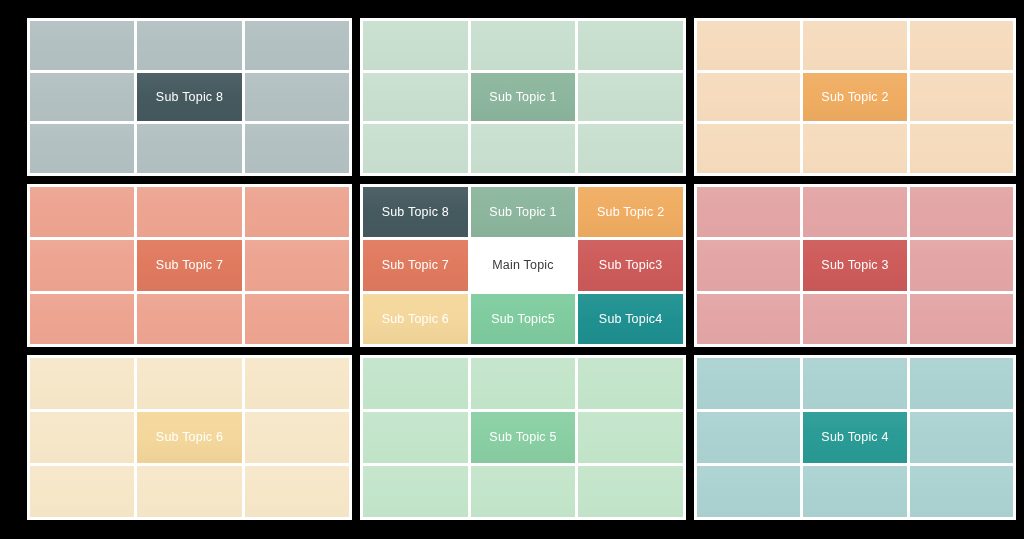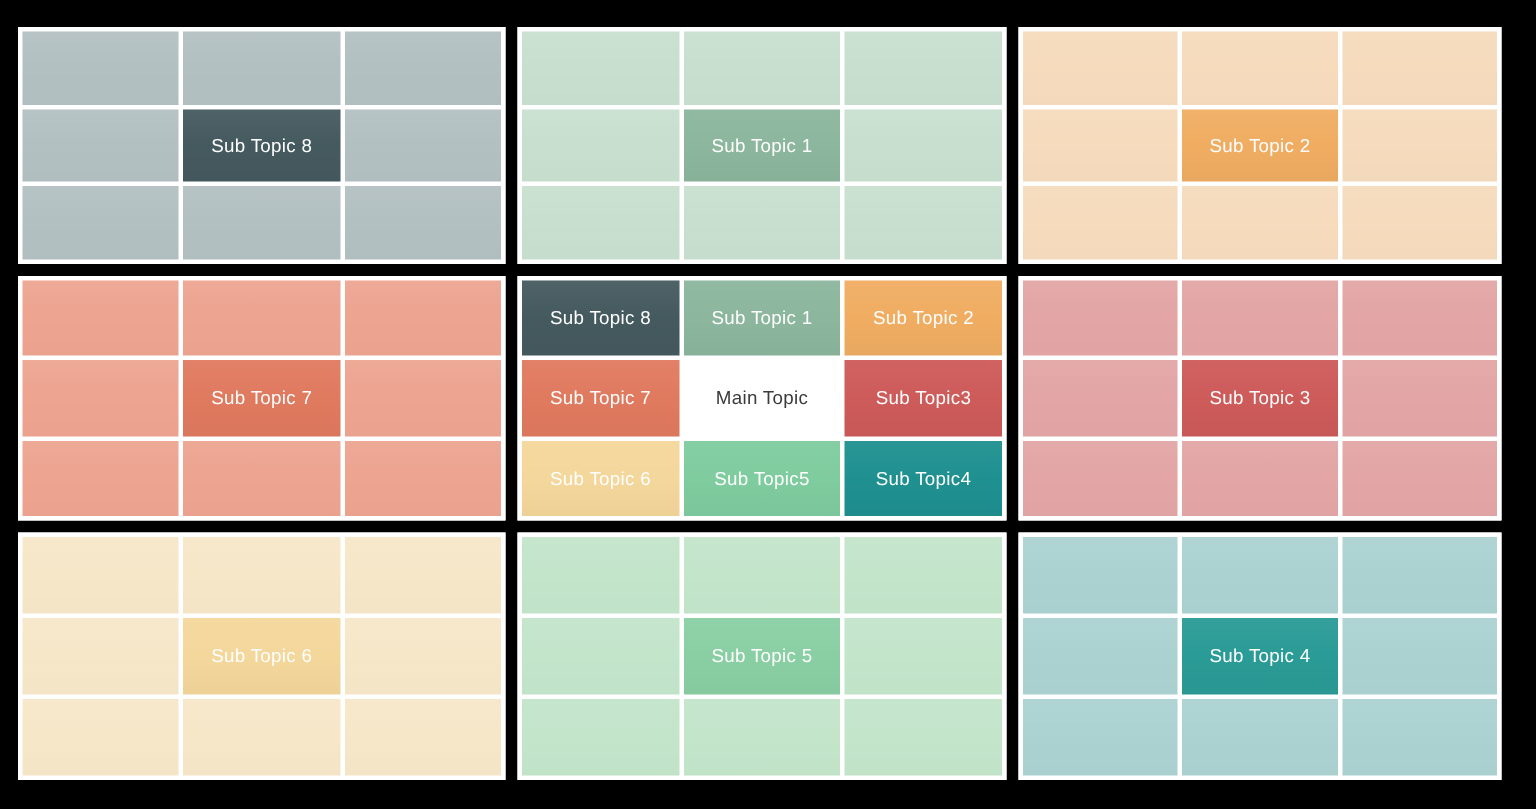--- a/index.html
+++ b/index.html
@@ -19,21 +19,21 @@
   #mandala {
     position: relative;
     width: 1024px;
     height: 539px;
     background: #000000;
   }
 
   
   .board {
     position: absolute;
-    left: 12px;
+    left: 27px;
     top: 18px;
     width: 988px;
     height: 503px;
     display: grid;
     grid-template-columns: 325px 326px 322px;
     grid-template-rows: 158px 163px 165px;
     column-gap: 8px;
     row-gap: 8px;
   }
 

